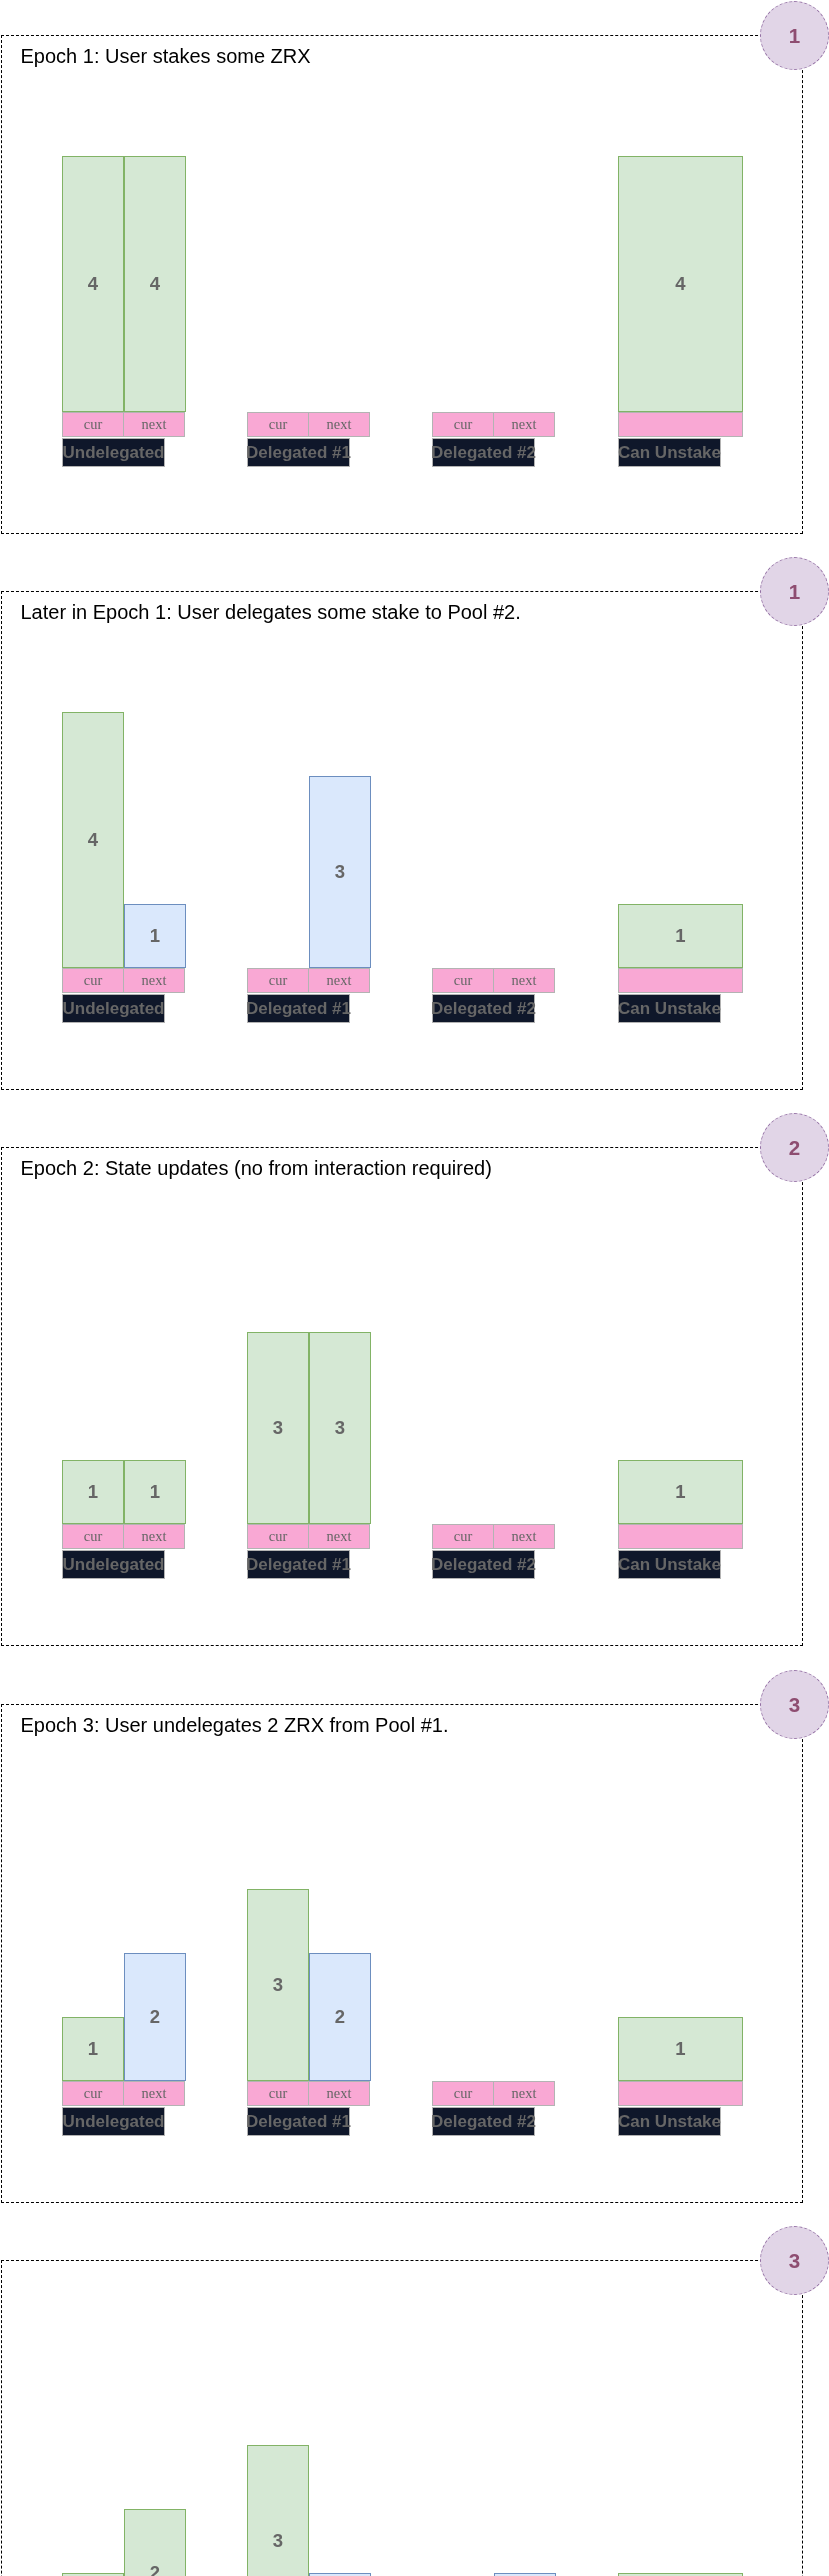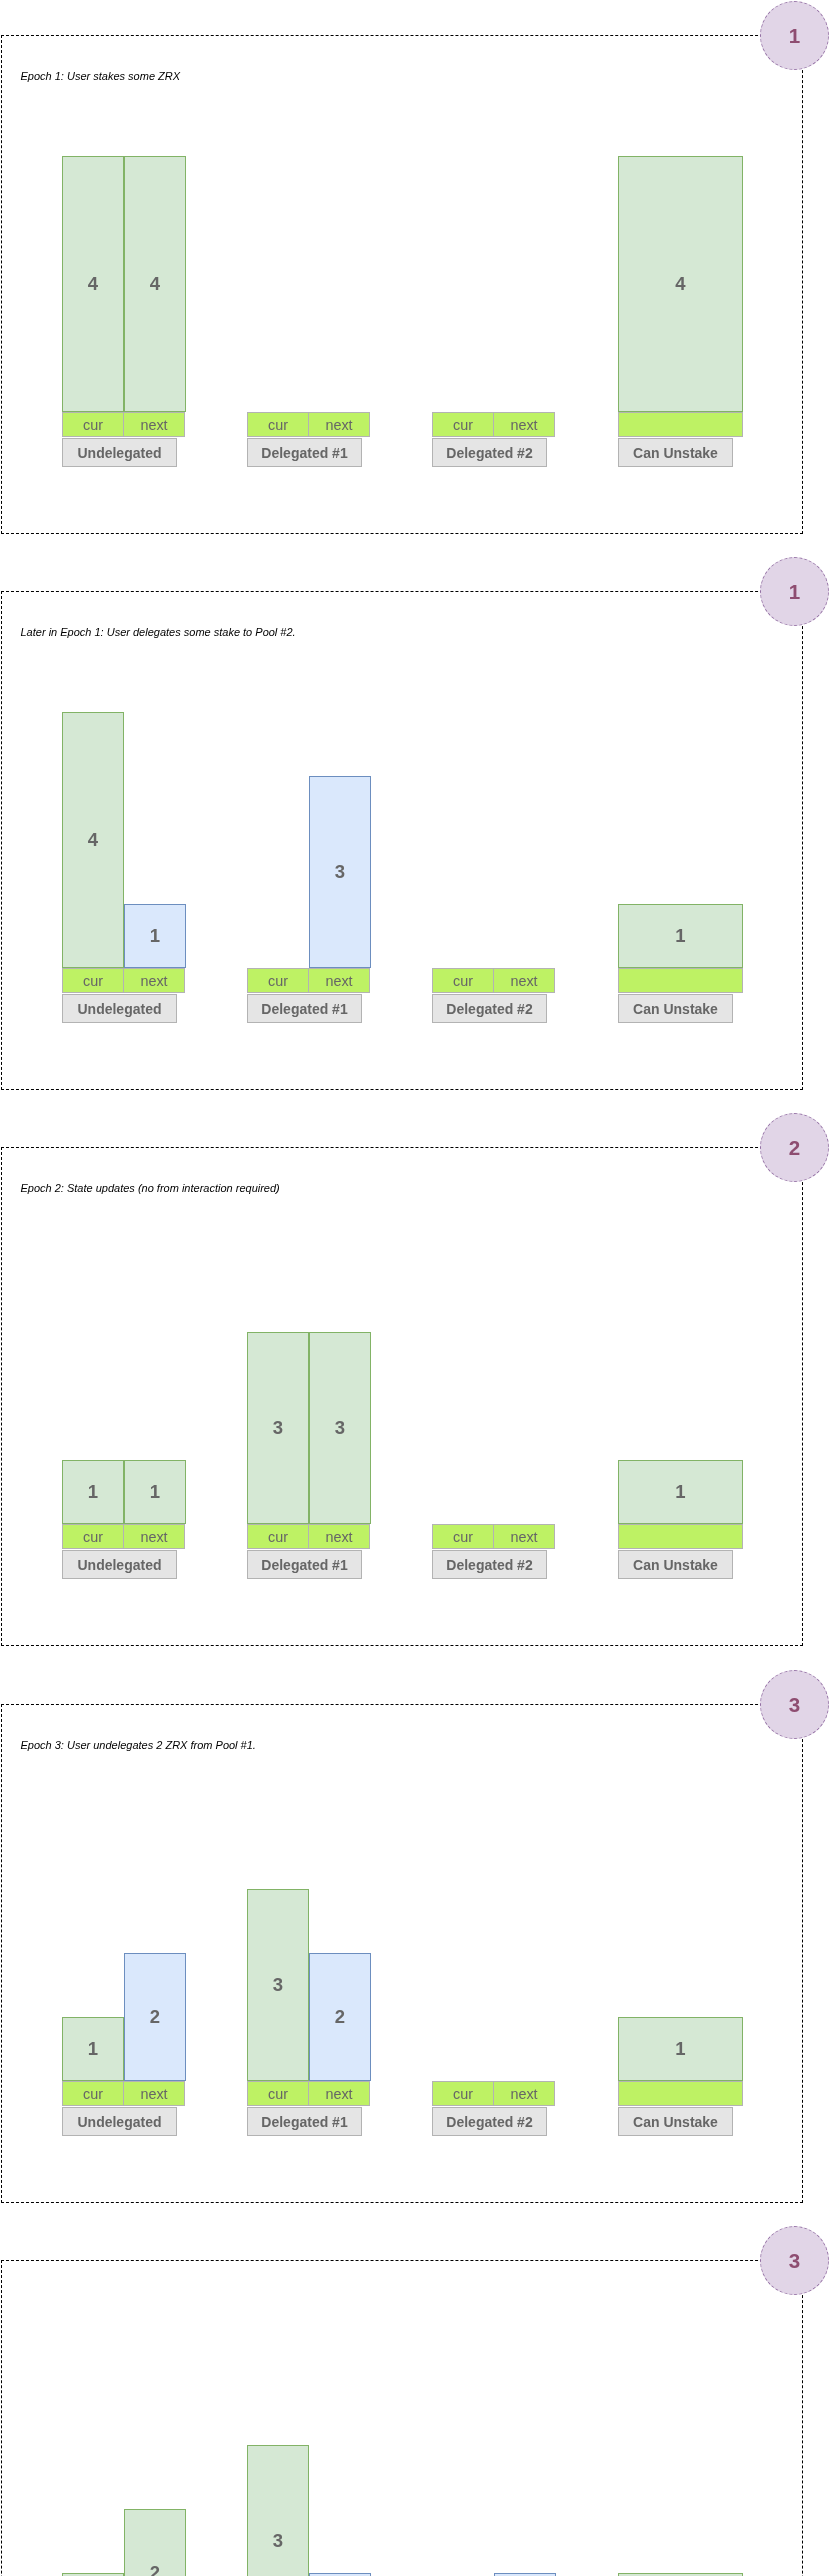--- a/index.html
+++ b/index.html
@@ -1,36 +1,36 @@
 <!DOCTYPE html>
 <html style="font-size:8.2px"><head>
 <meta charset="utf-8">
 <style>
   html,body{margin:0;padding:0;background:#fff;}
   body{width:830px;height:3866px;position:relative;font-family:"Liberation Sans",sans-serif;overflow:hidden;}
   .panel{position:absolute;left:1px;width:802px;height:499px;border:1px dashed #000;box-sizing:border-box;background:#fff;}
-  .title{position:absolute;left:18.5px;top:34px;font-size:11px;color:#000;white-space:nowrap;font-style:italic;}
+  .title{position:absolute;left:18.5px;top:9px;font-size:20px;color:#000;white-space:nowrap;}
   .badge{position:absolute;left:758px;top:-35px;width:69px;height:69px;border-radius:50%;
          background:#e1d5e7;border:1.5px dashed #9673a6;box-sizing:border-box;
          display:flex;align-items:center;justify-content:center;z-index:5;}
   .badge span{font-size:20.6px;font-weight:bold;color:#8e4d71;}
   .chart{position:absolute;inset:0;}
   .group{position:absolute;top:0;width:125px;height:100%;}
   .bar{position:absolute;box-sizing:border-box;border:1.5px solid;}
   .bar.green{background:#d5e8d4;border-color:#82b366;}
   .bar.blue{background:#dae8fc;border-color:#6c8ebf;}
   .bar .num{position:absolute;top:50%;left:50%;transform:translate(-50%,-50%);
             font-size:18.5px;font-weight:bold;color:#666;}
   .hdr{position:absolute;top:376px;left:0;width:125px;height:25px;display:flex;}
-  .cell{flex:0 0 62px;box-sizing:border-box;border:1px solid #b3b3b3;background:#bef264;
-        color:#666;font-size:14.4px;display:flex;align-items:center;justify-content:center;}
+  .cell{flex:0 0 62px;box-sizing:border-box;border:1px solid #b3b3b3;background:#f9a8d4;
+        color:#666;font-size:14.4px;display:flex;align-items:center;justify-content:center;font-family:Liberation Serif, serif;}
   .cell + .cell{margin-left:-1px;}
   .cell.wide{flex-basis:125px;}
-  .lbl{position:absolute;top:402px;left:0;width:115px;height:29px;box-sizing:border-box;
-       border:1px solid #b3b3b3;background:#e5e5e5;color:#666;font-size:14px;font-weight:bold;
+  .lbl{position:absolute;top:402px;left:0;width:103px;height:29px;box-sizing:border-box;
+       border:1px solid #b3b3b3;background:#0f172a;color:#666;font-size:17px;font-weight:bold;
        display:flex;align-items:center;justify-content:center;white-space:nowrap;}
 </style>
 </head>
 <body>
 
 <section class="panel" style="top:35px">
   <div class="badge">
       <span>1</span>
     </div>
   <div class="title">Epoch 1: User stakes some ZRX</div>

